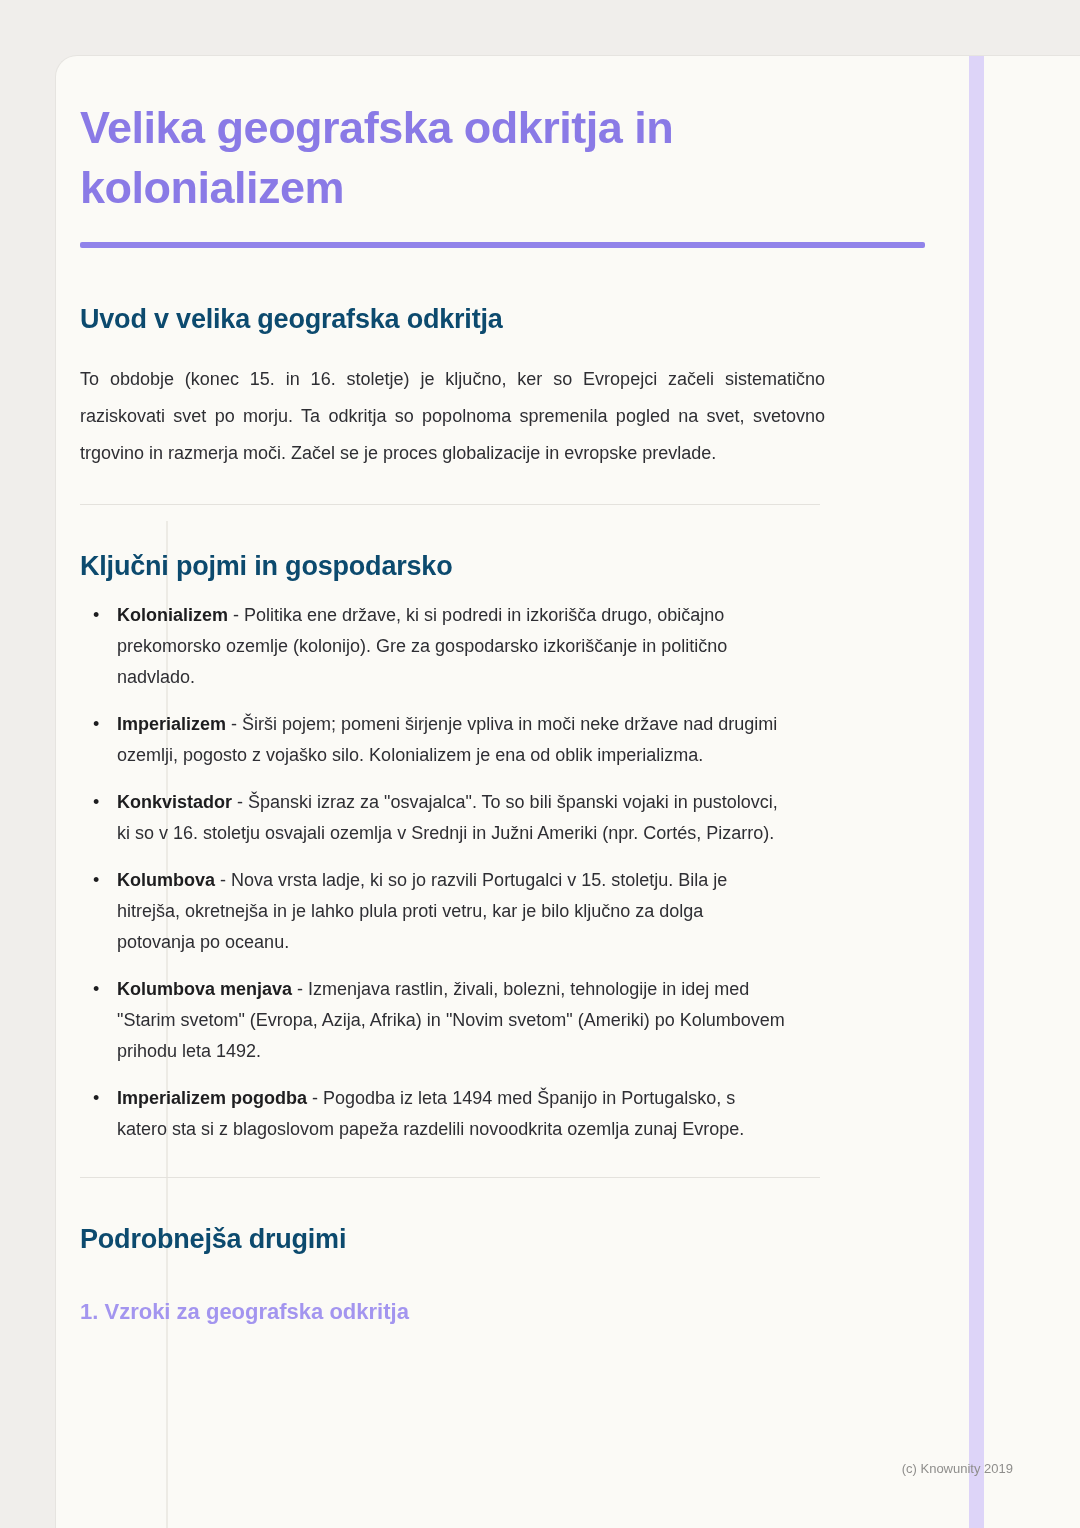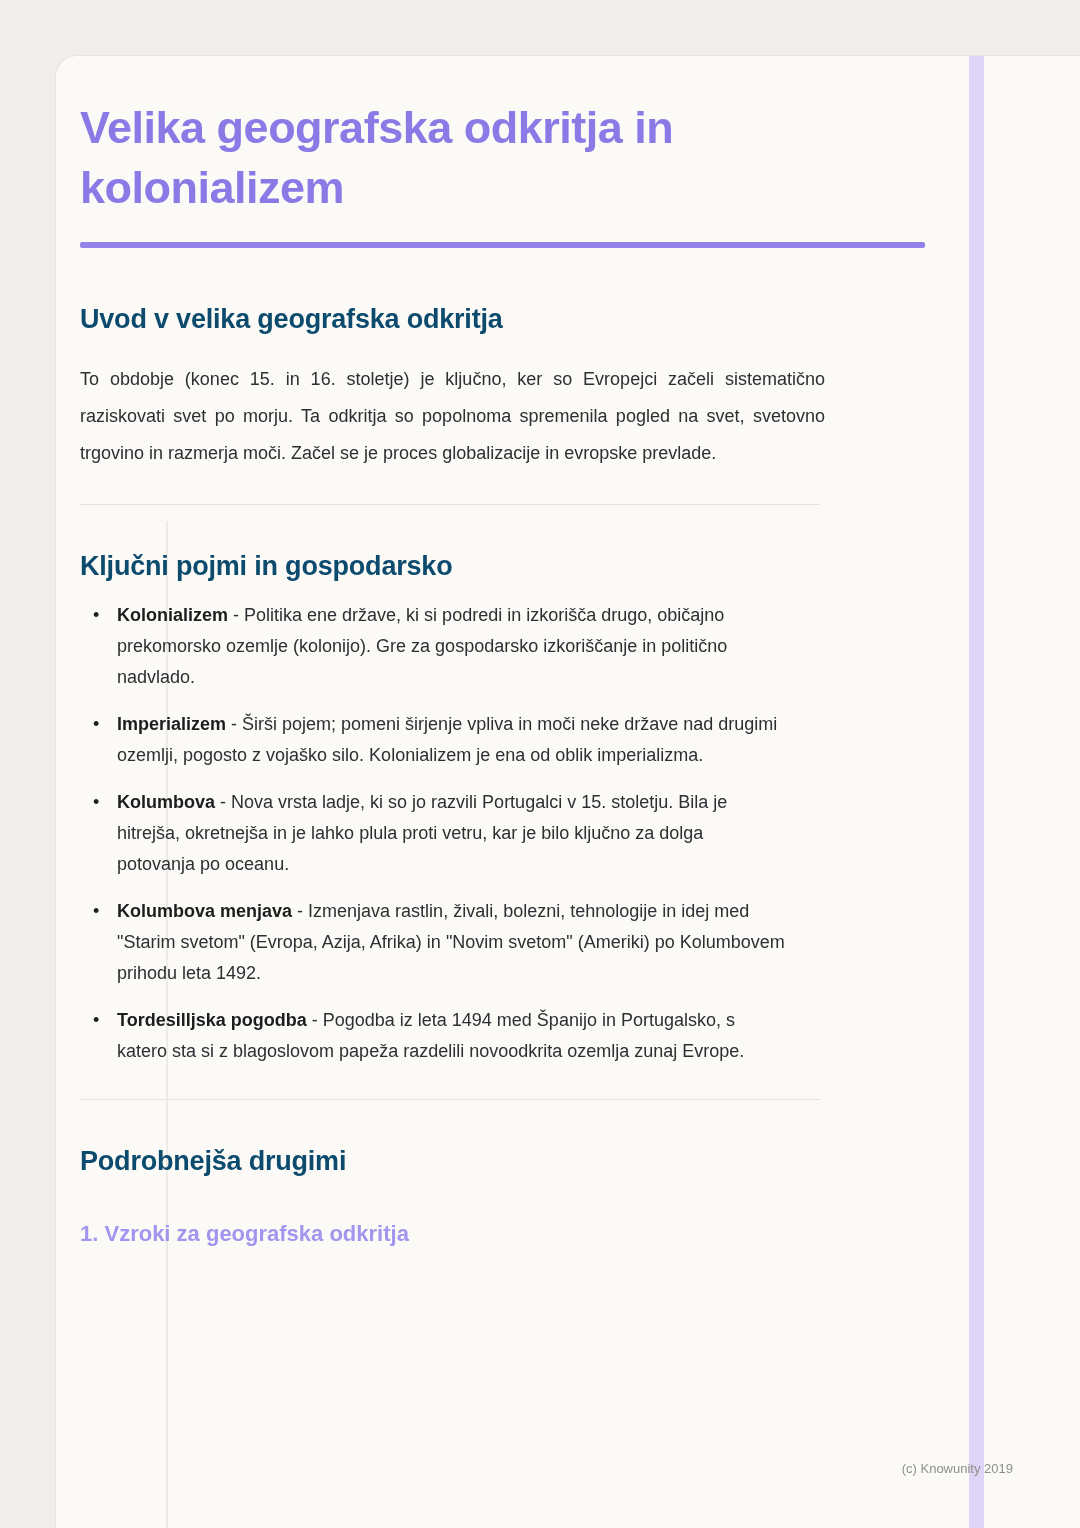--- a/index.html
+++ b/index.html
@@ -137,29 +137,33 @@
     <ul class="definitions-list">
       <li>
         <strong>Kolonializem</strong>
         <span>- Politika ene države, ki si podredi in izkorišča drugo, običajno prekomorsko ozemlje (kolonijo). Gre za gospodarsko izkoriščanje in politično nadvlado.</span>
       </li>
       <li>
         <strong>Imperializem</strong>
         <span>- Širši pojem; pomeni širjenje vpliva in moči neke države nad drugimi ozemlji, pogosto z vojaško silo. Kolonializem je ena od oblik imperializma.</span>
       </li>
       <li>
+        <strong>Konkvistador</strong>
+        <span>- Španski izraz za "osvajalca". To so bili španski vojaki in pustolovci, ki so v 16. stoletju osvajali ozemlja v Srednji in Južni Ameriki (npr. Cortés, Pizarro).</span>
+      </li>
+      <li>
         <strong>Kolumbova</strong>
         <span>- Nova vrsta ladje, ki so jo razvili Portugalci v 15. stoletju. Bila je hitrejša, okretnejša in je lahko plula proti vetru, kar je bilo ključno za dolga potovanja po oceanu.</span>
       </li>
       <li>
         <strong>Kolumbova menjava</strong>
         <span>- Izmenjava rastlin, živali, bolezni, tehnologije in idej med "Starim svetom" (Evropa, Azija, Afrika) in "Novim svetom" (Ameriki) po Kolumbovem prihodu leta 1492.</span>
       </li>
       <li>
-        <strong>Tordesilljska pogodba</strong>
+        <strong>Imperializem pogodba</strong>
         <span>- Pogodba iz leta 1494 med Španijo in Portugalsko, s katero sta si z blagoslovom papeža razdelili novoodkrita ozemlja zunaj Evrope.</span>
       </li>
     </ul>
 
     <div class="divider"></div>
 
     <h2 class="section-heading h-detail">Podrobnejša drugimi</h2>
 
     <h3 class="subsection-heading">1. Vzroki za geografska odkritja</h3>
 

